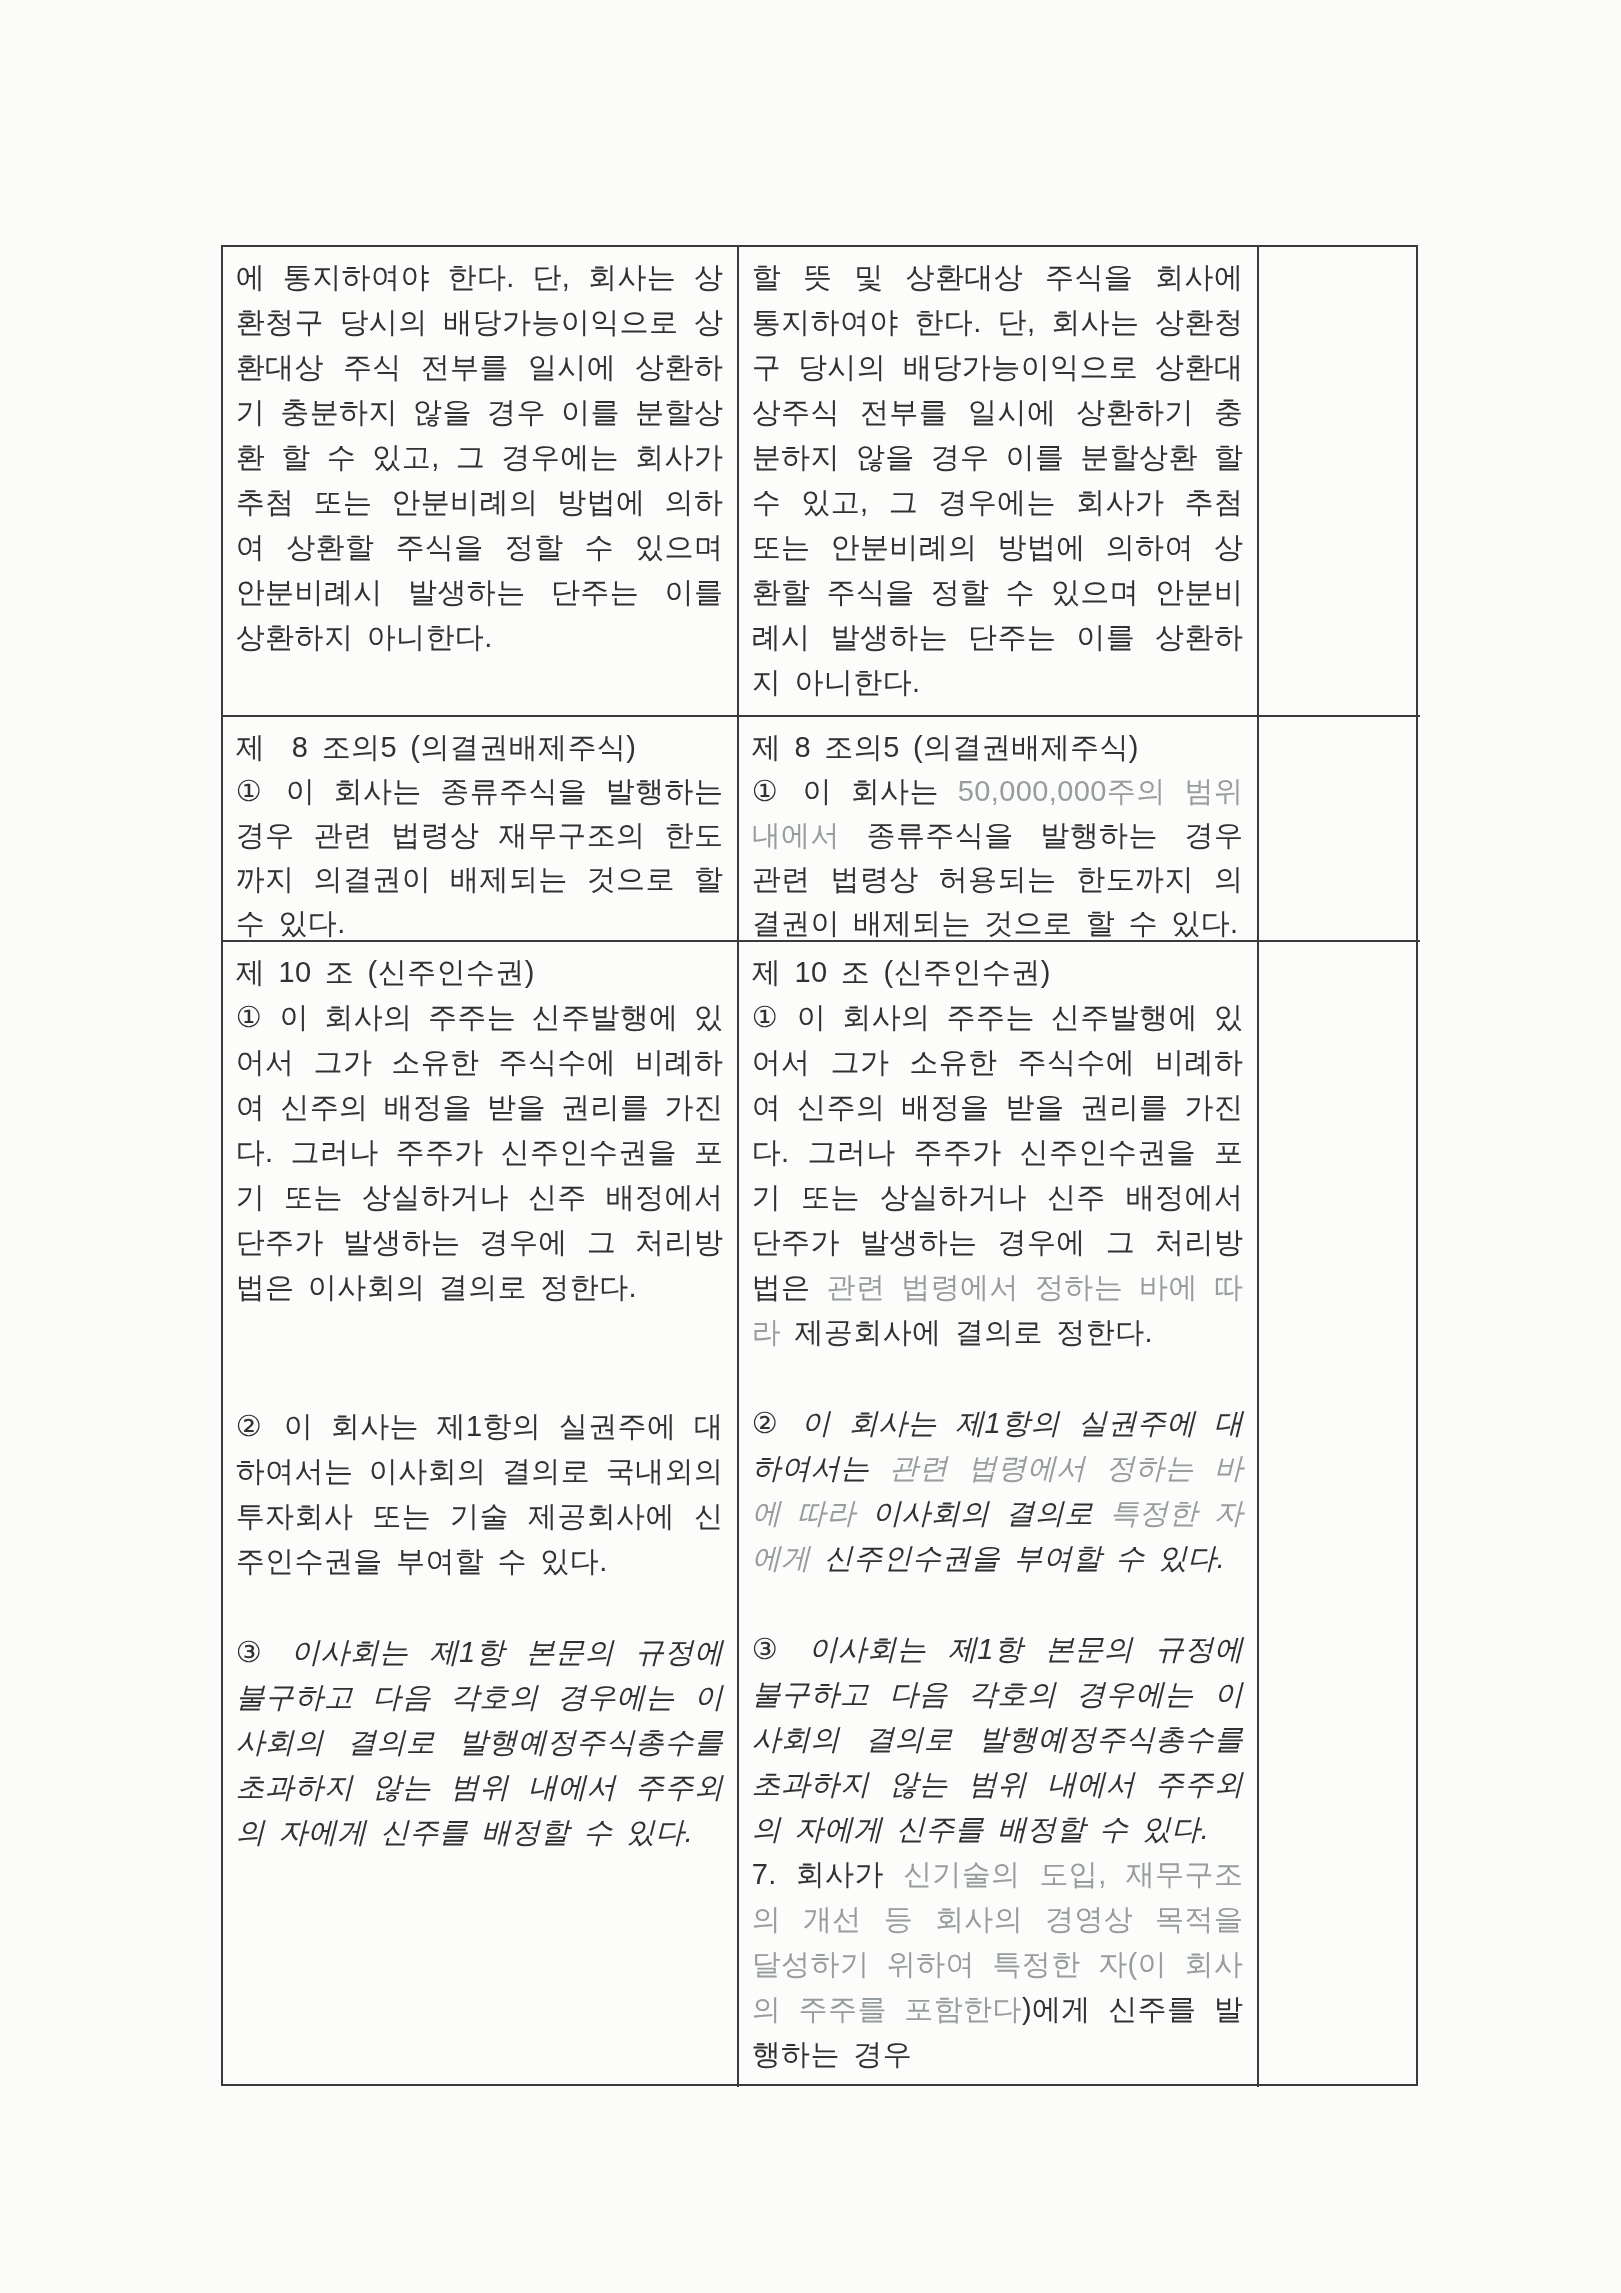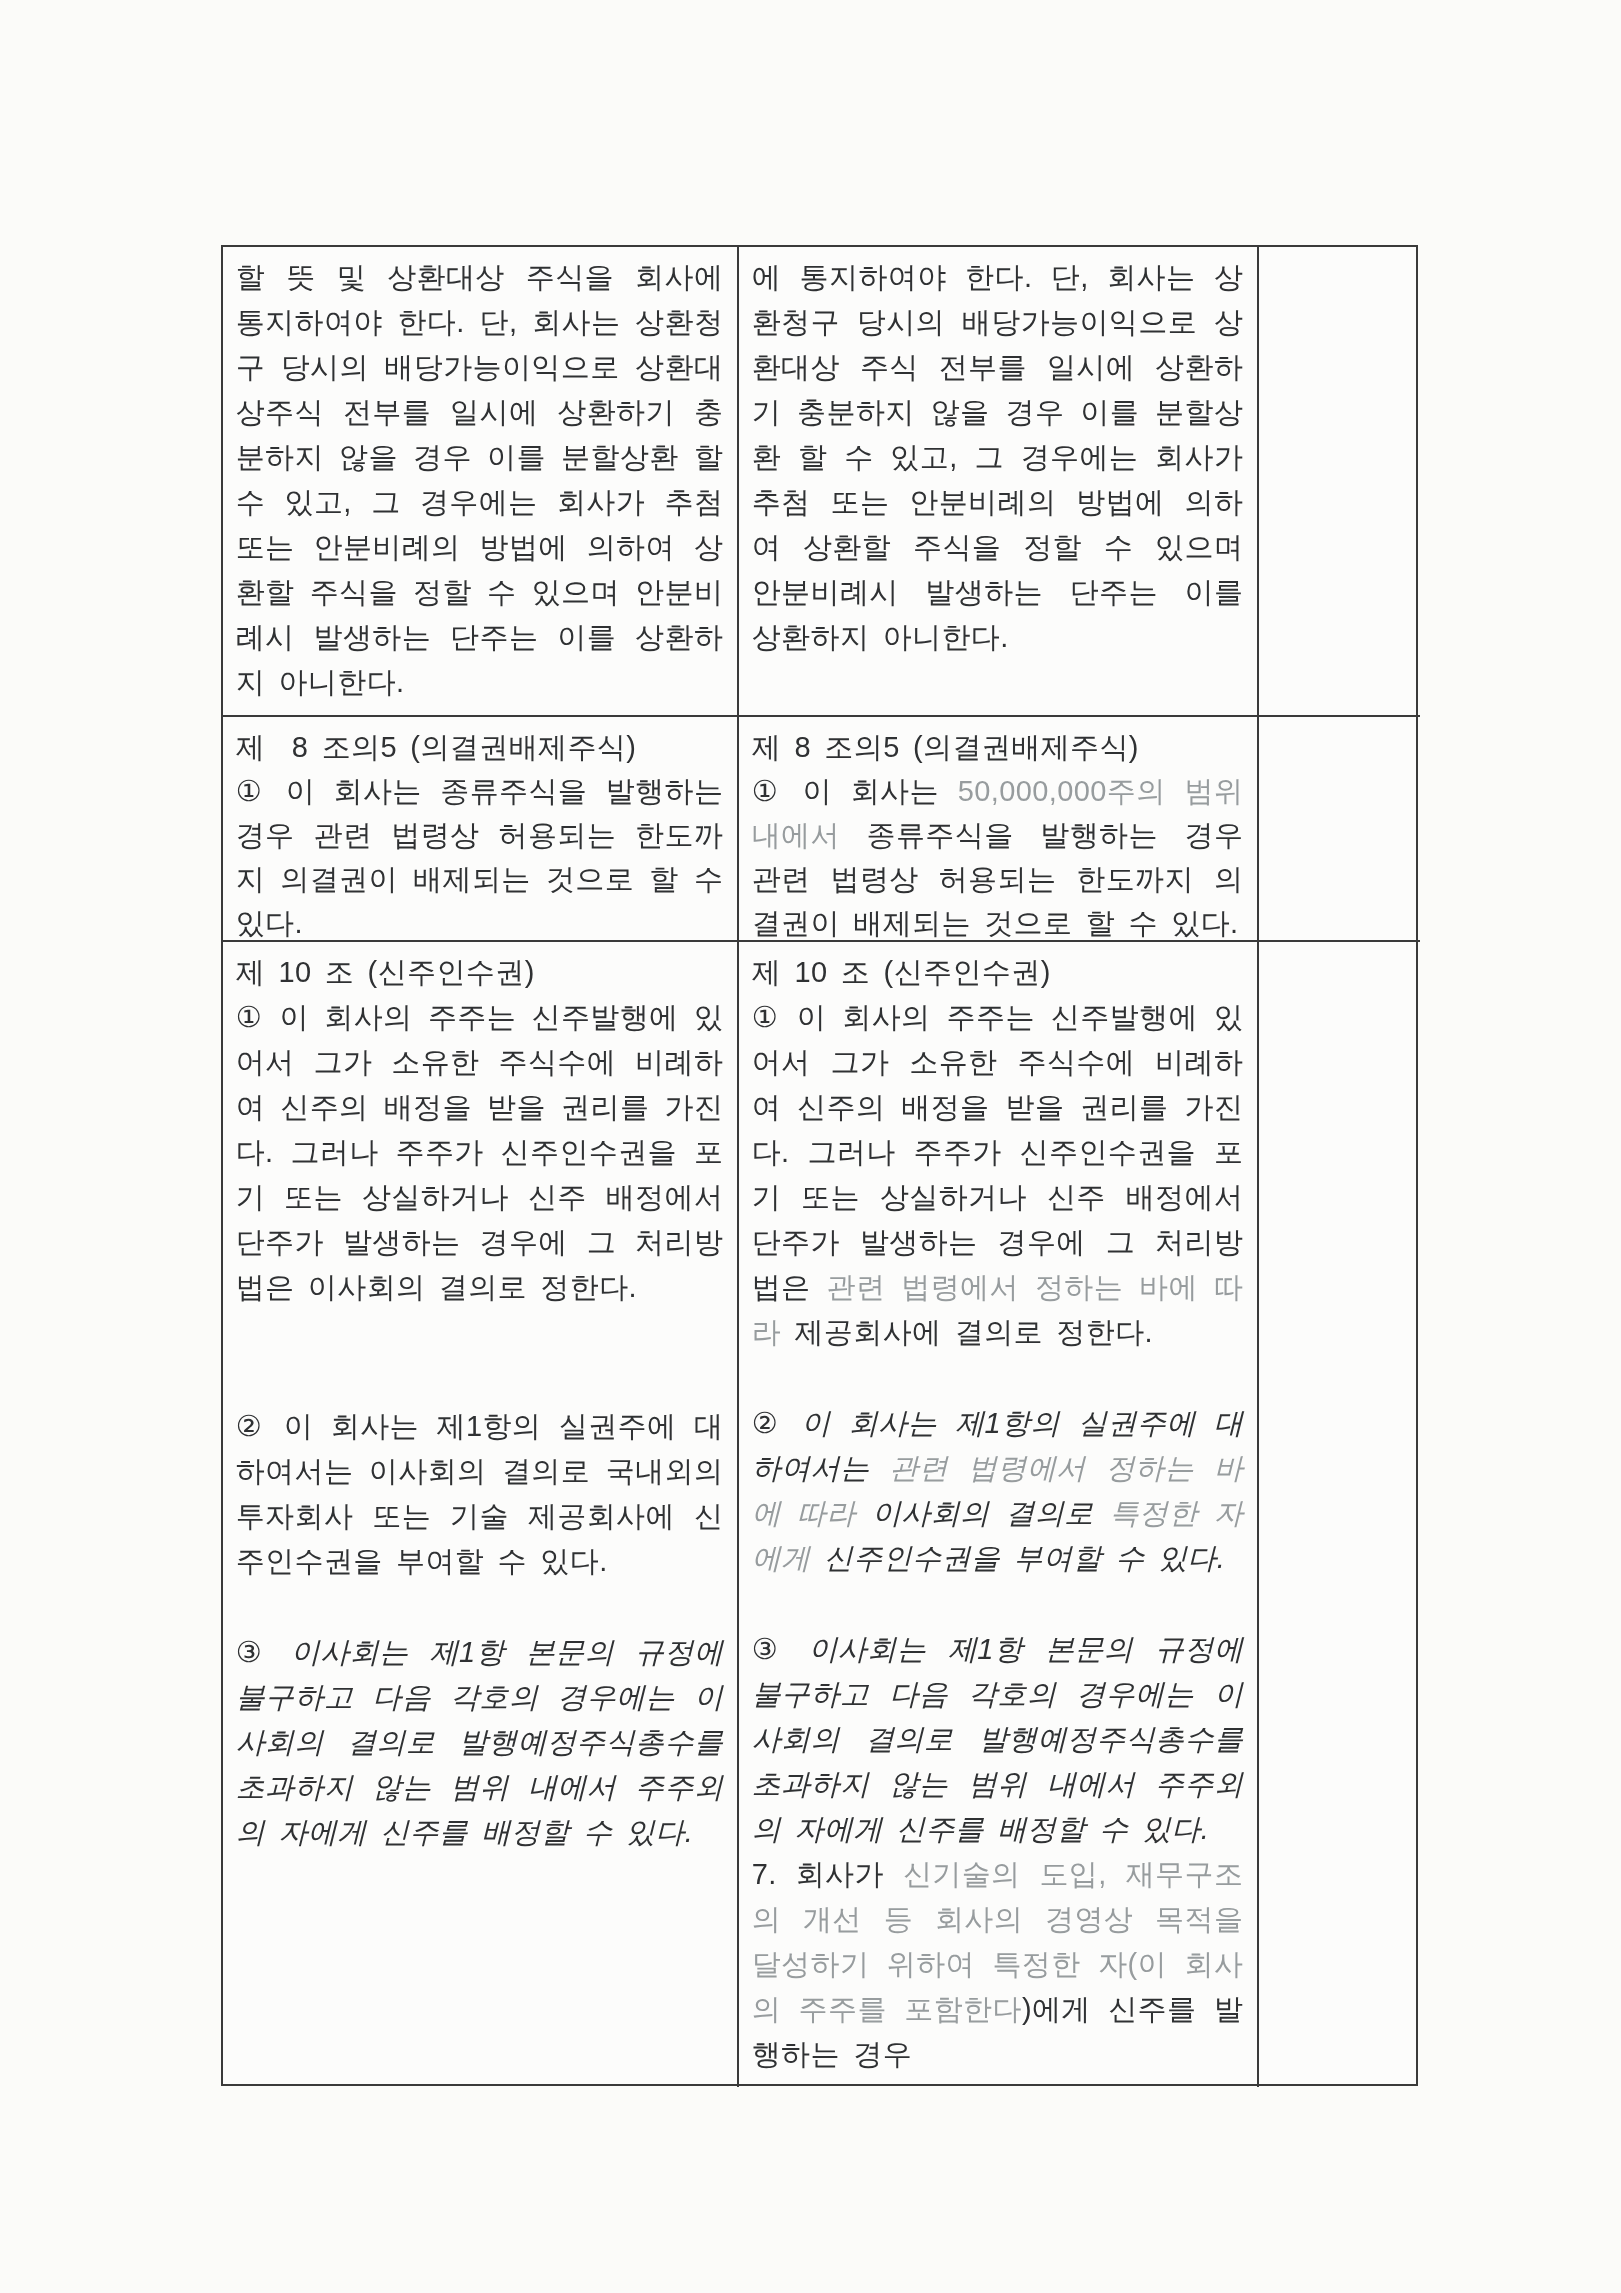--- a/index.html
+++ b/index.html
@@ -43,30 +43,30 @@
   .seg{color:#2f3133;}
   .seg.changed{color:#979c9e;}
 </style>
 </head>
 <body>
 
 <div class="scan-page">
   <div class="cmp-table">
 
     <div class="cell">
-      <p class="para"><span class="seg">할 뜻 및 상환대상 주식을 회사에 통지하여야 한다. 단, 회사는 상환청구 당시의 배당가능이익으로 상환대상주식 전부를 일시에 상환하기 충분하지 않을 경우 이를 분할상환 할 수 있고, 그 경우에는 회사가 추첨 또는 안분비례의 방법에 의하여 상환할 주식을 정할 수 있으며 안분비례시 발생하는 단주는 이를 상환하지 아니한다.</span></p>
+      <p class="para"><span class="seg">에 통지하여야 한다. 단, 회사는 상환청구 당시의 배당가능이익으로 상환대상 주식 전부를 일시에 상환하기 충분하지 않을 경우 이를 분할상환 할 수 있고, 그 경우에는 회사가 추첨 또는 안분비례의 방법에 의하여 상환할 주식을 정할 수 있으며 안분비례시 발생하는 단주는 이를 상환하지 아니한다.</span></p>
     </div>
     <div class="cell">
-      <p class="para"><span class="seg">에 통지하여야 한다. 단, 회사는 상환청구 당시의 배당가능이익으로 상환대상 주식 전부를 일시에 상환하기 충분하지 않을 경우 이를 분할상환 할 수 있고, 그 경우에는 회사가 추첨 또는 안분비례의 방법에 의하여 상환할 주식을 정할 수 있으며 안분비례시 발생하는 단주는 이를 상환하지 아니한다.</span></p>
+      <p class="para"><span class="seg">할 뜻 및 상환대상 주식을 회사에 통지하여야 한다. 단, 회사는 상환청구 당시의 배당가능이익으로 상환대상주식 전부를 일시에 상환하기 충분하지 않을 경우 이를 분할상환 할 수 있고, 그 경우에는 회사가 추첨 또는 안분비례의 방법에 의하여 상환할 주식을 정할 수 있으며 안분비례시 발생하는 단주는 이를 상환하지 아니한다.</span></p>
     </div>
     <div class="cell last-col"></div>
 
     <div class="cell r2">
       <p class="para t-pre"><span class="seg">제  8 조의5 (의결권배제주식)</span></p>
-      <p class="para"><span class="seg">① 이 회사는 종류주식을 발행하는 경우 관련 법령상 허용되는 한도까지 의결권이 배제되는 것으로 할 수 있다.</span></p>
+      <p class="para"><span class="seg">① 이 회사는 종류주식을 발행하는 경우 관련 법령상 재무구조의 한도까지 의결권이 배제되는 것으로 할 수 있다.</span></p>
     </div>
     <div class="cell r2">
       <p class="para"><span class="seg">제 8 조의5 (의결권배제주식)</span></p>
       <p class="para"><span class="seg">① 이 회사는 </span><span class="seg changed">50,000,000주의 범위 내에서</span><span class="seg"> 종류주식을 발행하는 경우 관련 법령상 허용되는 한도까지 의결권이 배제되는 것으로 할 수 있다.</span></p>
     </div>
     <div class="cell r2 last-col"></div>
 
     <div class="cell last-row">
       <p class="para"><span class="seg">제 10 조 (신주인수권)</span></p>
       <p class="para"><span class="seg">① 이 회사의 주주는 신주발행에 있어서 그가 소유한 주식수에 비례하여 신주의 배정을 받을 권리를 가진다. 그러나 주주가 신주인수권을 포기 또는 상실하거나 신주 배정에서 단주가 발생하는 경우에 그 처리방법은 이사회의 결의로 정한다.</span></p>

